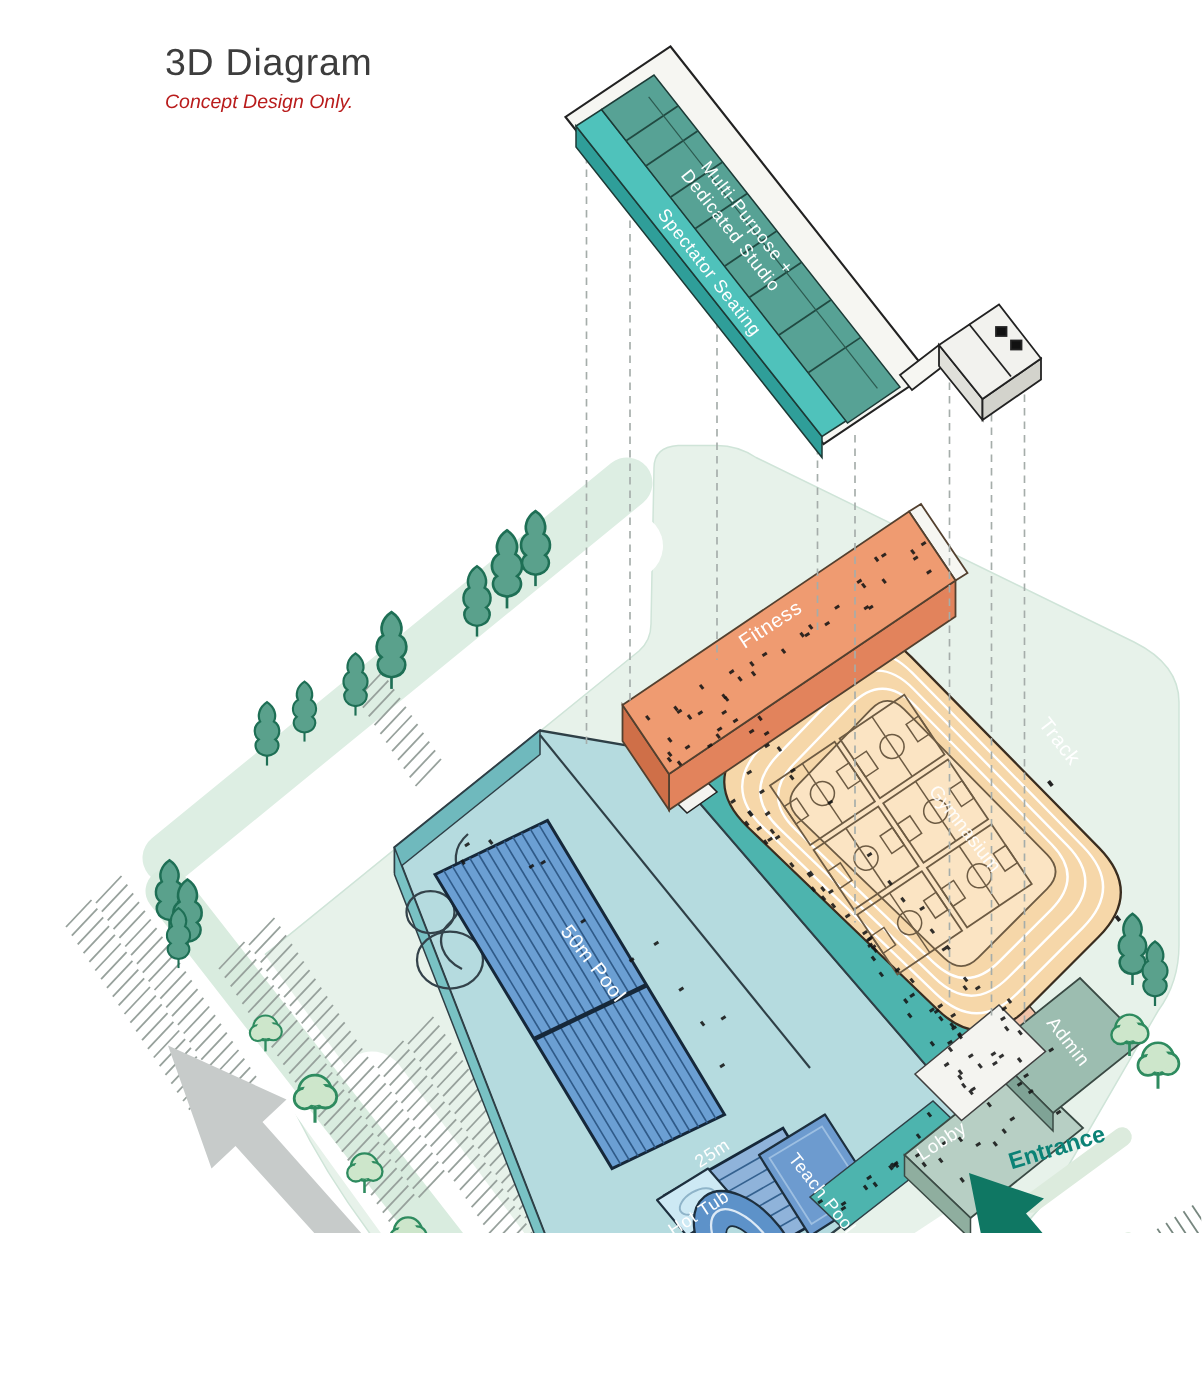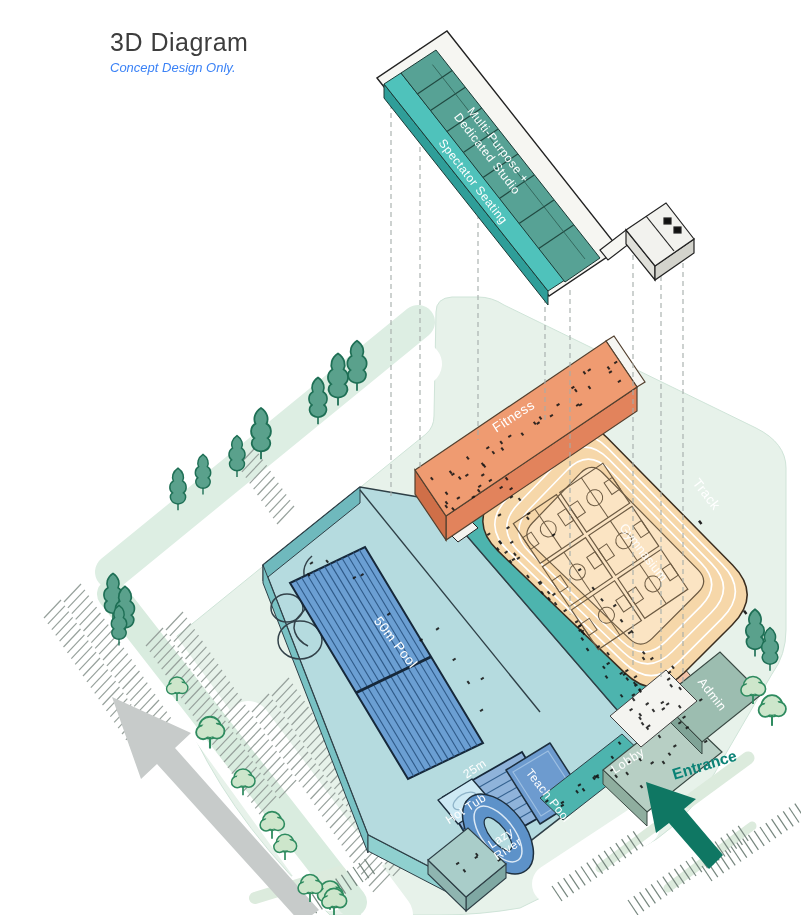--- a/index.html
+++ b/index.html
@@ -1,21 +1,21 @@
 <!DOCTYPE html>
 <html><head>
 <meta charset="utf-8">
 <style>
   html,body{margin:0;padding:0;background:#ffffff;}
-  #stage{position:relative;width:801px;height:915px;background:#ffffff;overflow:hidden;
+  #stage{position:relative;width:801px;height:822px;background:#ffffff;overflow:hidden;
          font-family:"Liberation Sans", sans-serif;}
   #scene{position:absolute;left:0;top:0;}
   #title-block{position:absolute;left:110px;top:28px;z-index:5;}
   #title-block .t{font-size:25px;color:#3d3d3d;letter-spacing:.5px;}
-  #title-block .s{font-size:13px;color:#3b82f6;font-style:italic;margin-top:3px;}
+  #title-block .s{font-size:13px;color:#b91c1c;font-style:italic;margin-top:3px;}
   text{font-family:"Liberation Sans", sans-serif;}
   .lbl{fill:#ffffff;letter-spacing:.5px;}
 </style>
 </head>
 <body>
 
 <div id="stage">
 
   <div id="title-block">
     <div class="t">3D Diagram</div>

